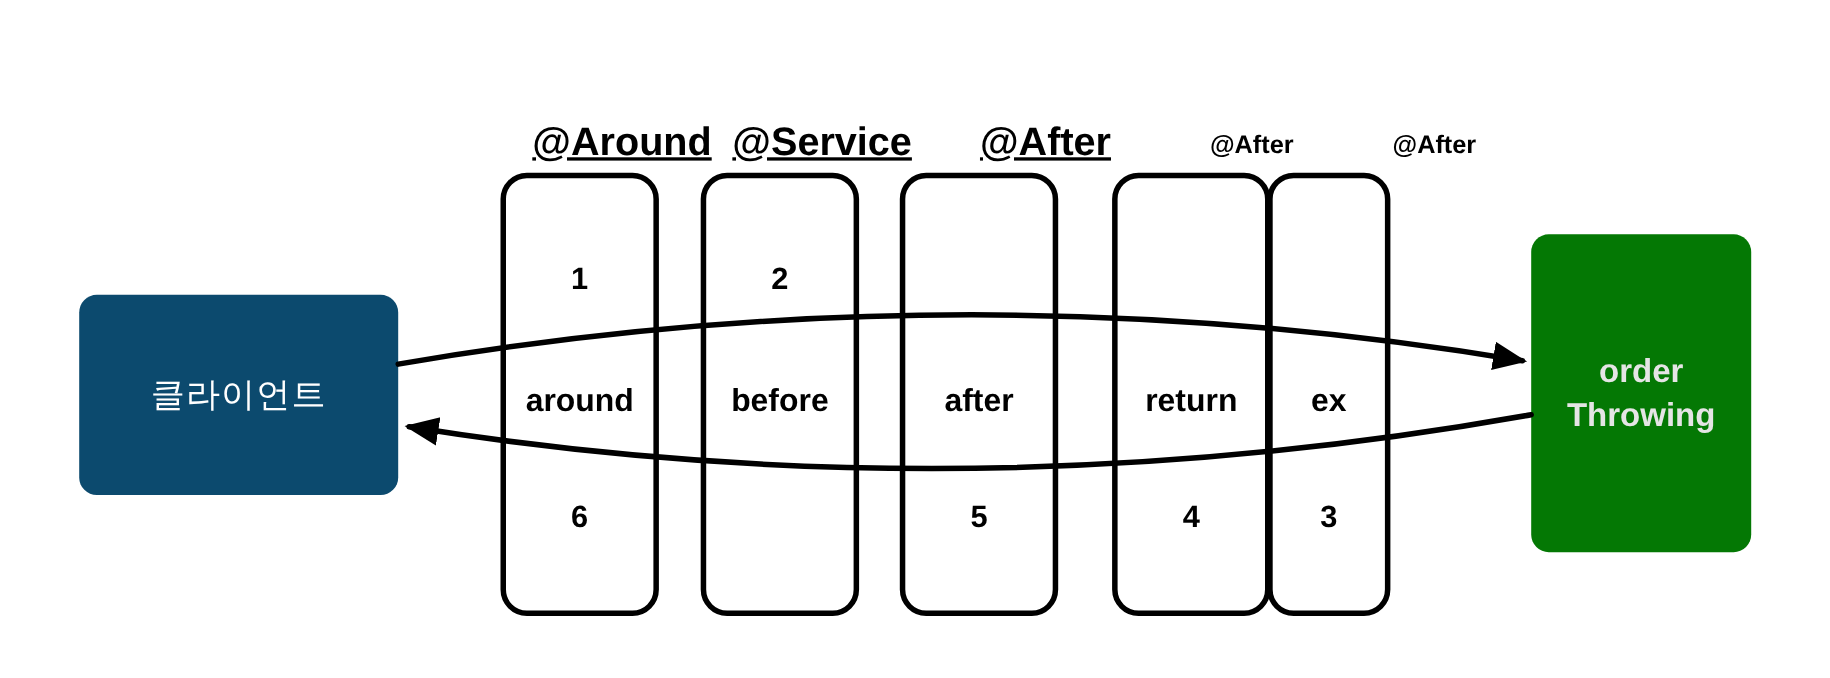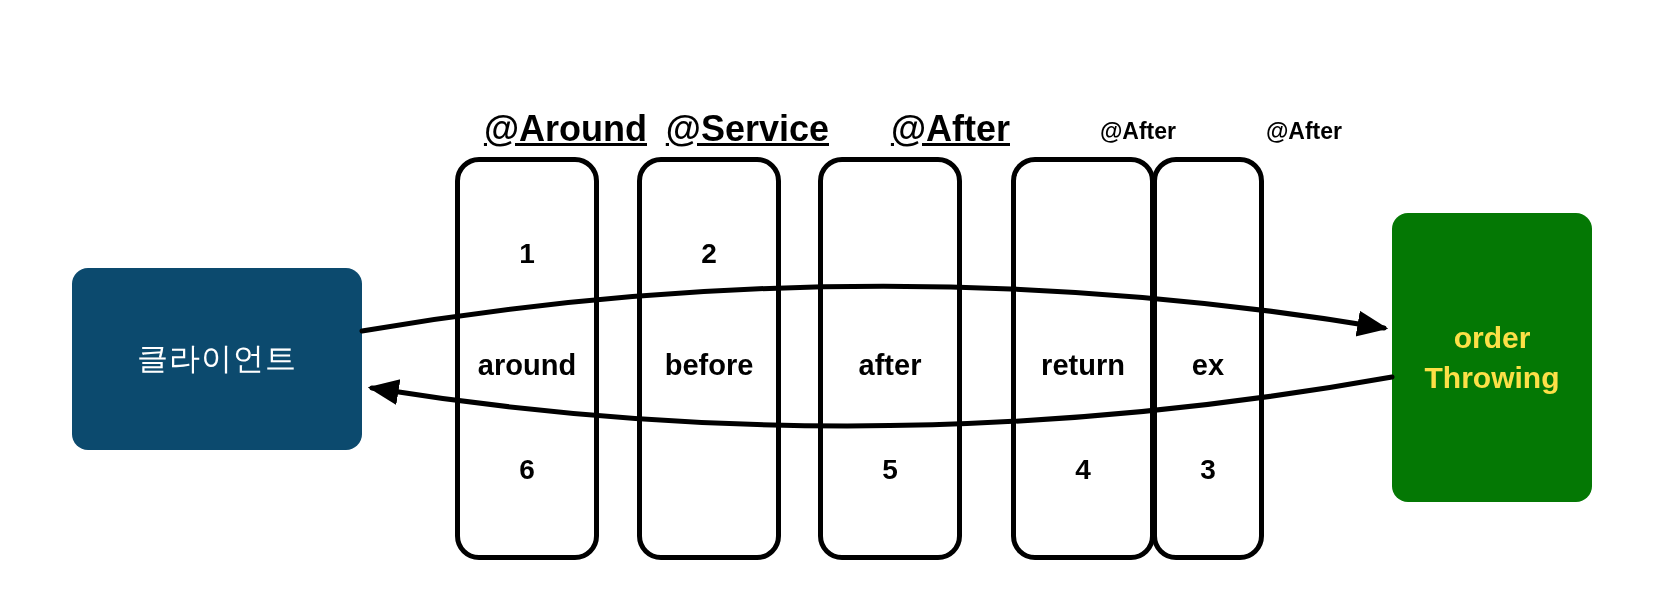--- a/index.html
+++ b/index.html
@@ -107,21 +107,21 @@
       </marker>
     </defs>
     <path d="M 362 331 Q 876 243 1384 328" fill="none" stroke="#000" stroke-width="5" stroke-linecap="round" marker-end="url(#ah)"></path>
     <path d="M 1392 377 Q 877 469 372 388" fill="none" stroke="#000" stroke-width="5" stroke-linecap="round" marker-end="url(#ah)"></path>
   </svg>
 
   <div class="green-box client-box" style="background: #0c4a6e; color: rgb(255, 255, 255);">
     <span>클라이언트</span>
   </div>
 
-  <div class="green-box service-box" style="background: rgb(4, 120, 4); color: #fde047;">
+  <div class="green-box service-box" style="background: rgb(4, 120, 4); color: #e5e5e5;">
     <span>order</span>
     <span>Throwing</span>
   </div>
 
   <div class="hdr h1 hc0">
     <div>@Around</div>
   </div>
   <div class="hdr h1 hc1">
     <div>@Service</div>
   </div>

